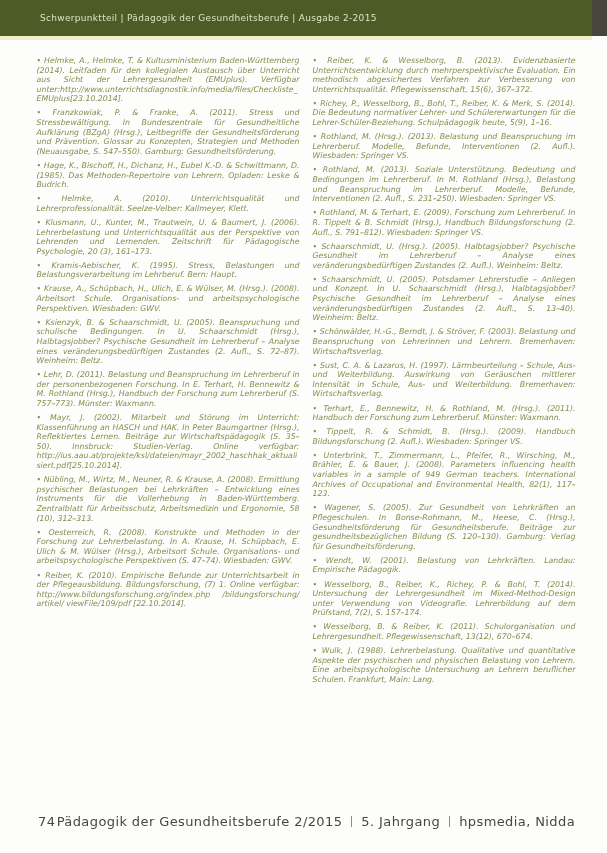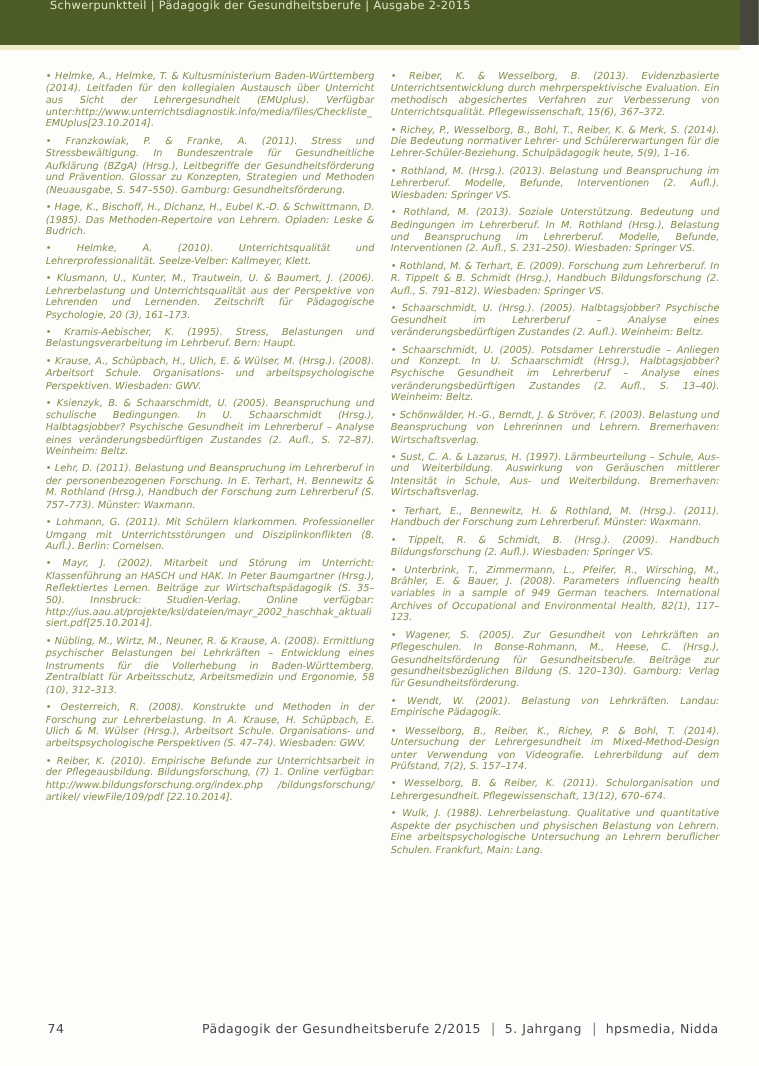--- a/index.html
+++ b/index.html
@@ -4,21 +4,21 @@
 <style>
   html,body{margin:0;padding:0;}
   body{
     width:607px;height:853px;position:relative;overflow:hidden;
     background:var(--page_bg,#fdfdfb);
     font-family:"DejaVu Sans", sans-serif;
   }
   .header-bar{
     position:absolute;top:0;left:0;width:607px;height:36px;
     background:var(--header_bg,#4d5b27);
-    display:flex;align-items:flex-start;
+    display:flex;align-items:center;
   }
   .header-title{
     margin-left:40px;font-size:9px;letter-spacing:.3px;
     color:var(--header_text,#dce5c3);white-space:nowrap;
   }
   .corner-strip{
     position:absolute;top:0;right:0;width:15px;height:36px;
     background:var(--corner_strip,#46463c);
   }
   .header-underline{
@@ -33,21 +33,21 @@
   .ref{
     font-size:7.8px;line-height:9.6px;font-style:italic;
     color:var(--body_text,#878c4f);
     text-align:justify;margin:0 0 4.5px 0;
     word-break:break-word;
   }
   .ref::before{content:"• ";}
   .page-footer{
     position:absolute;left:38px;right:32px;bottom:24px;
     display:flex;
-    font-size:10px;color:var(--footer_text,#474747);letter-spacing:.4px;
+    font-size:13px;color:var(--footer_text,#474747);letter-spacing:.4px;
   }
   .page-num{flex:0 0 auto;}
   .footer-group{margin-left:auto;display:flex;align-items:center;}
   .footer-sep{
     display:inline-block;width:0;height:11px;
     border-left:1px solid #8a8a8a;margin:0 9px;
   }
 </style>
 </head>
 <body>
@@ -62,21 +62,20 @@
   <div class="col">
       <p class="ref">Helmke, A., Helmke, T. &amp; Kultusministerium Baden-Württemberg (2014). Leitfaden für den kollegialen Austausch über Unterricht aus Sicht der Lehrergesundheit (EMUplus). Verfügbar unter:http://www.unterrichtsdiagnostik.info/media/files/Checkliste_EMUplus[23.10.2014].</p>
       <p class="ref">Franzkowiak, P. &amp; Franke, A. (2011). Stress und Stressbewältigung. In Bundeszentrale für Gesundheitliche Aufklärung (BZgA) (Hrsg.), Leitbegriffe der Gesundheitsförderung und Prävention. Glossar zu Konzepten, Strategien und Methoden (Neuausgabe, S. 547–550). Gamburg: Gesundheitsförderung.</p>
       <p class="ref">Hage, K., Bischoff, H., Dichanz, H., Eubel K.-D. &amp; Schwittmann, D. (1985). Das Methoden-Repertoire von Lehrern. Opladen: Leske &amp; Budrich.</p>
       <p class="ref">Helmke, A. (2010). Unterrichtsqualität und Lehrerprofessionalität. Seelze-Velber: Kallmeyer, Klett.</p>
       <p class="ref">Klusmann, U., Kunter, M., Trautwein, U. &amp; Baumert, J. (2006). Lehrerbelastung und Unterrichtsqualität aus der Perspektive von Lehrenden und Lernenden. Zeitschrift für Pädagogische Psychologie, 20 (3), 161–173.</p>
       <p class="ref">Kramis-Aebischer, K. (1995). Stress, Belastungen und Belastungsverarbeitung im Lehrberuf. Bern: Haupt.</p>
       <p class="ref">Krause, A., Schüpbach, H., Ulich, E. &amp; Wülser, M. (Hrsg.). (2008). Arbeitsort Schule. Organisations- und arbeitspsychologische Perspektiven. Wiesbaden: GWV.</p>
       <p class="ref">Ksienzyk, B. &amp; Schaarschmidt, U. (2005). Beanspruchung und schulische Bedingungen. In U. Schaarschmidt (Hrsg.), Halbtagsjobber? Psychische Gesundheit im Lehrerberuf – Analyse eines veränderungsbedürftigen Zustandes (2. Aufl., S. 72–87). Weinheim: Beltz.</p>
       <p class="ref">Lehr, D. (2011). Belastung und Beanspruchung im Lehrerberuf in der personenbezogenen Forschung. In E. Terhart, H. Bennewitz &amp; M. Rothland (Hrsg.), Handbuch der Forschung zum Lehrerberuf (S. 757–773). Münster: Waxmann.</p>
-      <p class="ref">Lohmann, G. (2011). Mit Schülern klarkommen. Professioneller Umgang mit Unterrichtsstörungen und Disziplinkonflikten (8. Aufl.). Berlin: Cornelsen.</p>
       <p class="ref">Mayr, J. (2002). Mitarbeit und Störung im Unterricht: Klassenführung an HASCH und HAK. In Peter Baumgartner (Hrsg.), Reflektiertes Lernen. Beiträge zur Wirtschaftspädagogik (S. 35–50). Innsbruck: Studien-Verlag. Online verfügbar: http://ius.aau.at/projekte/ksl/dateien/mayr_2002_haschhak_aktualisiert.pdf[25.10.2014].</p>
       <p class="ref">Nübling, M., Wirtz, M., Neuner, R. &amp; Krause, A. (2008). Ermittlung psychischer Belastungen bei Lehrkräften – Entwicklung eines Instruments für die Vollerhebung in Baden-Württemberg. Zentralblatt für Arbeitsschutz, Arbeitsmedizin und Ergonomie, 58 (10), 312–313.</p>
       <p class="ref">Oesterreich, R. (2008). Konstrukte und Methoden in der Forschung zur Lehrerbelastung. In A. Krause, H. Schüpbach, E. Ulich &amp; M. Wülser (Hrsg.), Arbeitsort Schule. Organisations- und arbeitspsychologische Perspektiven (S. 47–74). Wiesbaden: GWV.</p>
       <p class="ref">Reiber, K. (2010). Empirische Befunde zur Unterrichtsarbeit in der Pflegeausbildung. Bildungsforschung, (7) 1. Online verfügbar: http://www.bildungsforschung.org/index.php /bildungsforschung/ artikel/ viewFile/109/pdf [22.10.2014].</p>
     </div>
   <div class="col">
       <p class="ref">Reiber, K. &amp; Wesselborg, B. (2013). Evidenzbasierte Unterrichtsentwicklung durch mehrperspektivische Evaluation. Ein methodisch abgesichertes Verfahren zur Verbesserung von Unterrichtsqualität. Pflegewissenschaft, 15(6), 367–372.</p>
       <p class="ref">Richey, P., Wesselborg, B., Bohl, T., Reiber, K. &amp; Merk, S. (2014). Die Bedeutung normativer Lehrer- und Schülererwartungen für die Lehrer-Schüler-Beziehung. Schulpädagogik heute, 5(9), 1–16.</p>
       <p class="ref">Rothland, M. (Hrsg.). (2013). Belastung und Beanspruchung im Lehrerberuf. Modelle, Befunde, Interventionen (2. Aufl.). Wiesbaden: Springer VS.</p>
       <p class="ref">Rothland, M. (2013). Soziale Unterstützung. Bedeutung und Bedingungen im Lehrerberuf. In M. Rothland (Hrsg.), Belastung und Beanspruchung im Lehrerberuf. Modelle, Befunde, Interventionen (2. Aufl., S. 231–250). Wiesbaden: Springer VS.</p>

